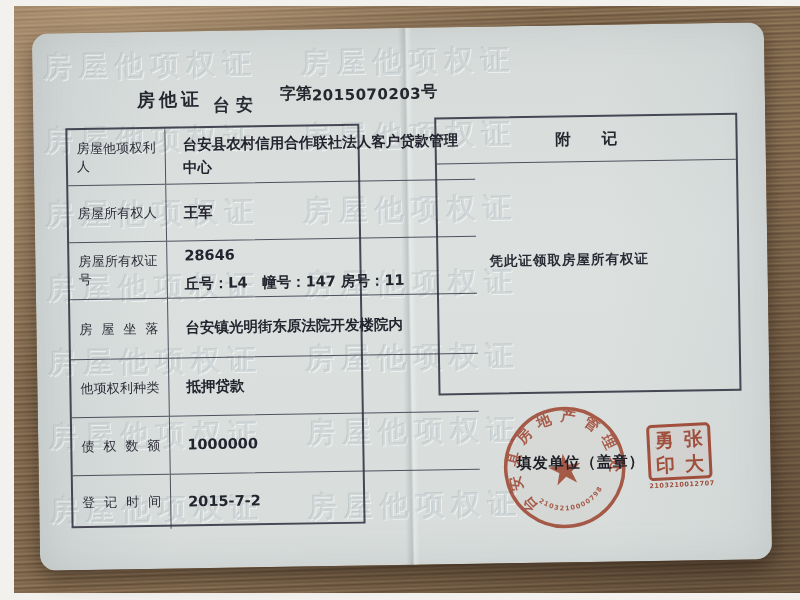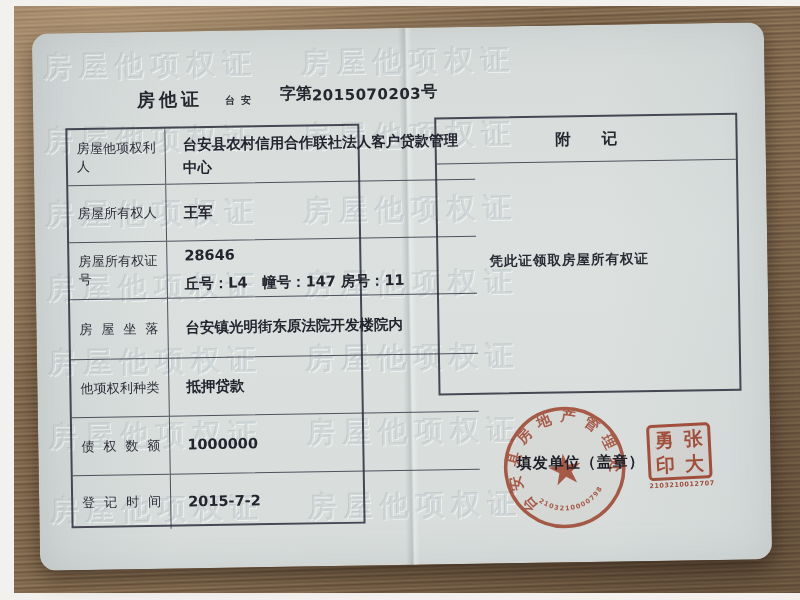--- a/index.html
+++ b/index.html
@@ -36,21 +36,21 @@
     color:rgba(154,168,170,.34);
     text-shadow:1px 1px 0 rgba(255,255,255,.55);
     pointer-events:none; overflow:hidden;
   }
   .crease {
     position:absolute; top:0; bottom:0; left:366px; width:14px;
     background:linear-gradient(90deg, rgba(0,0,0,0), rgba(85,95,100,.20) 45%, rgba(255,255,255,.30) 62%, rgba(0,0,0,0));
   }
   
   .hdr-title { position:absolute; left:104px; top:56px; font-size:18px; font-weight:bold; letter-spacing:4px; color:#26262e; }
-  .hdr-region { position:absolute; left:192px; top:63px; font-size:10px; font-weight:bold; letter-spacing:6px; color:#2b2b33; }
+  .hdr-region { position:absolute; left:180px; top:63px; font-size:17px; font-weight:bold; letter-spacing:6px; color:#2b2b33; }
   .hdr-serial { position:absolute; left:247px; top:54px; font-size:16px; font-weight:bold; color:#26262e; }
   .hdr-serial .num { font-size:15px; letter-spacing:.5px; position:relative; top:2px; }
   
   .tbl {
     position:absolute; left:32px; top:95px; width:294px; height:400px;
     display:grid; grid-template-columns:97px 1fr;
     grid-template-rows:56px 57px 57px 60px 58px 58px 54px;
     border:2px solid rgba(45,45,60,.85);
   }
   .tbl .cell { border-bottom:1.5px solid rgba(45,45,60,.8); display:flex; flex-direction:column; justify-content:center; }

